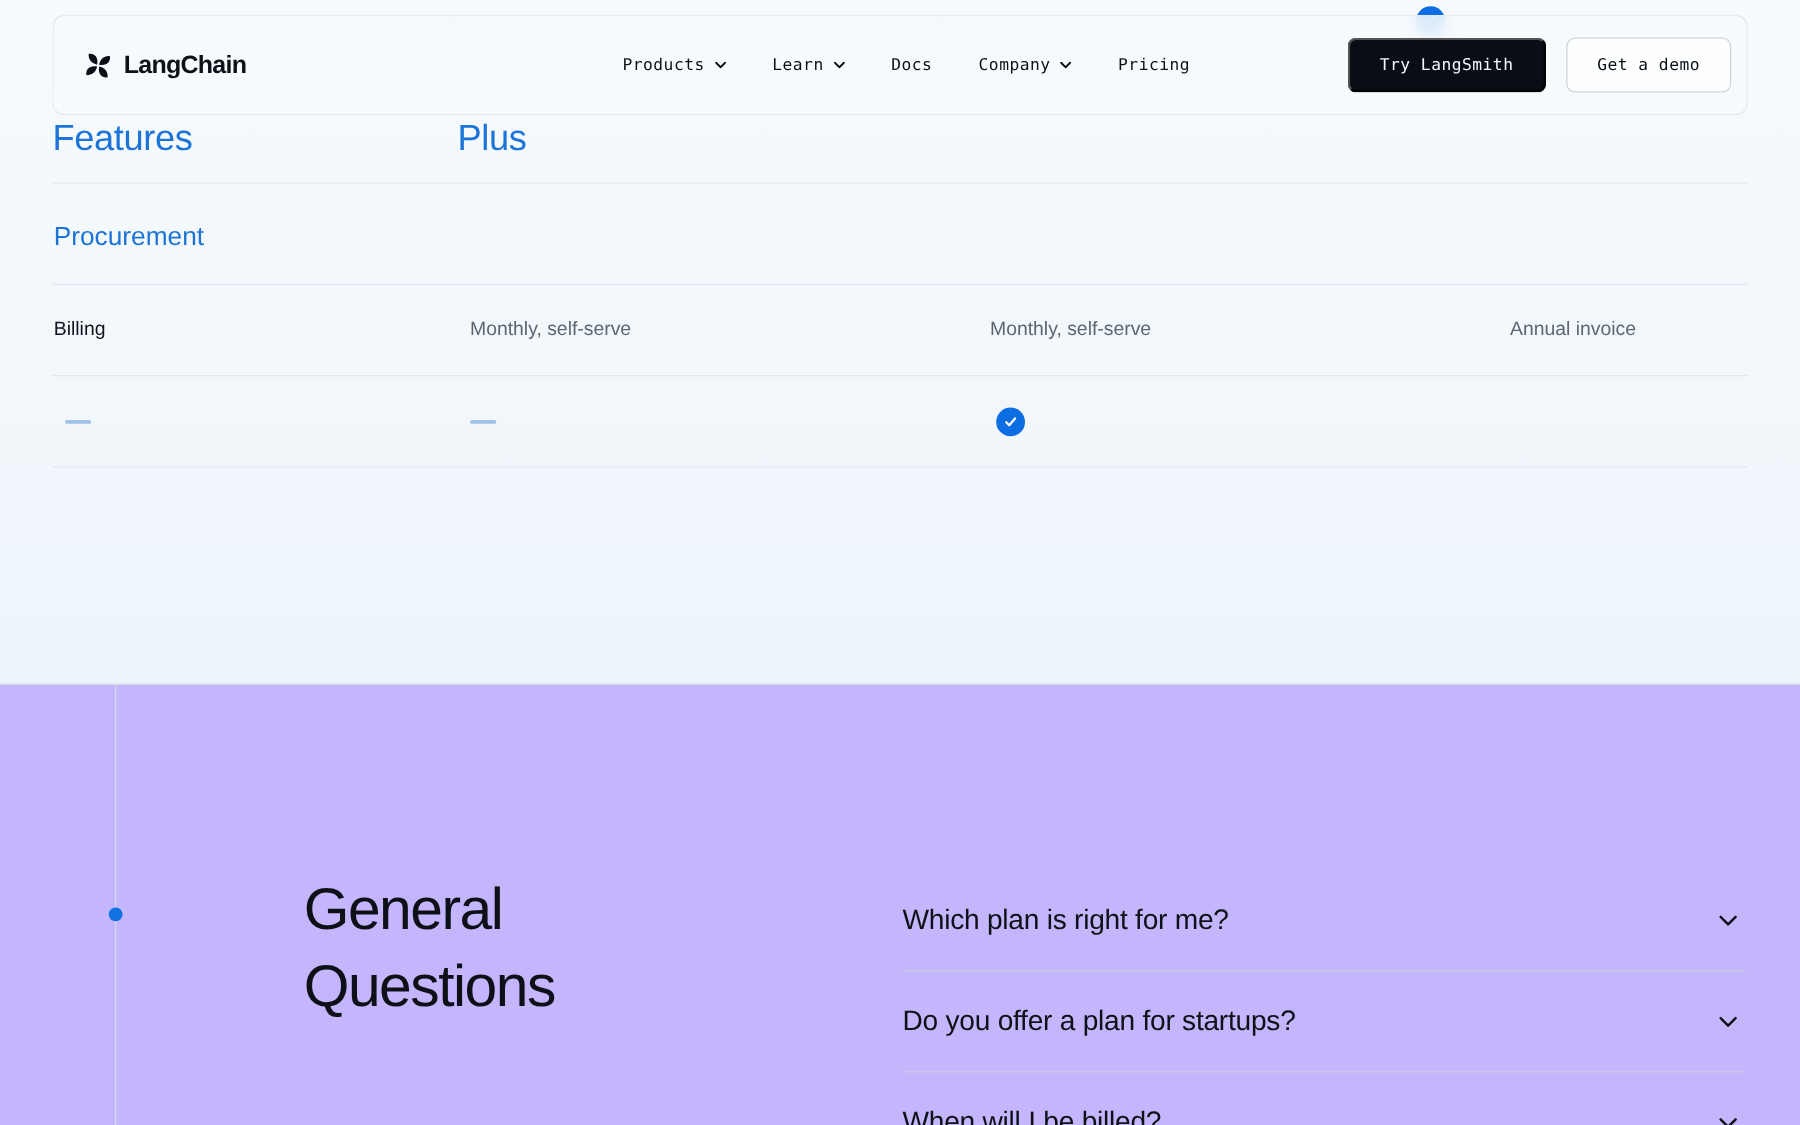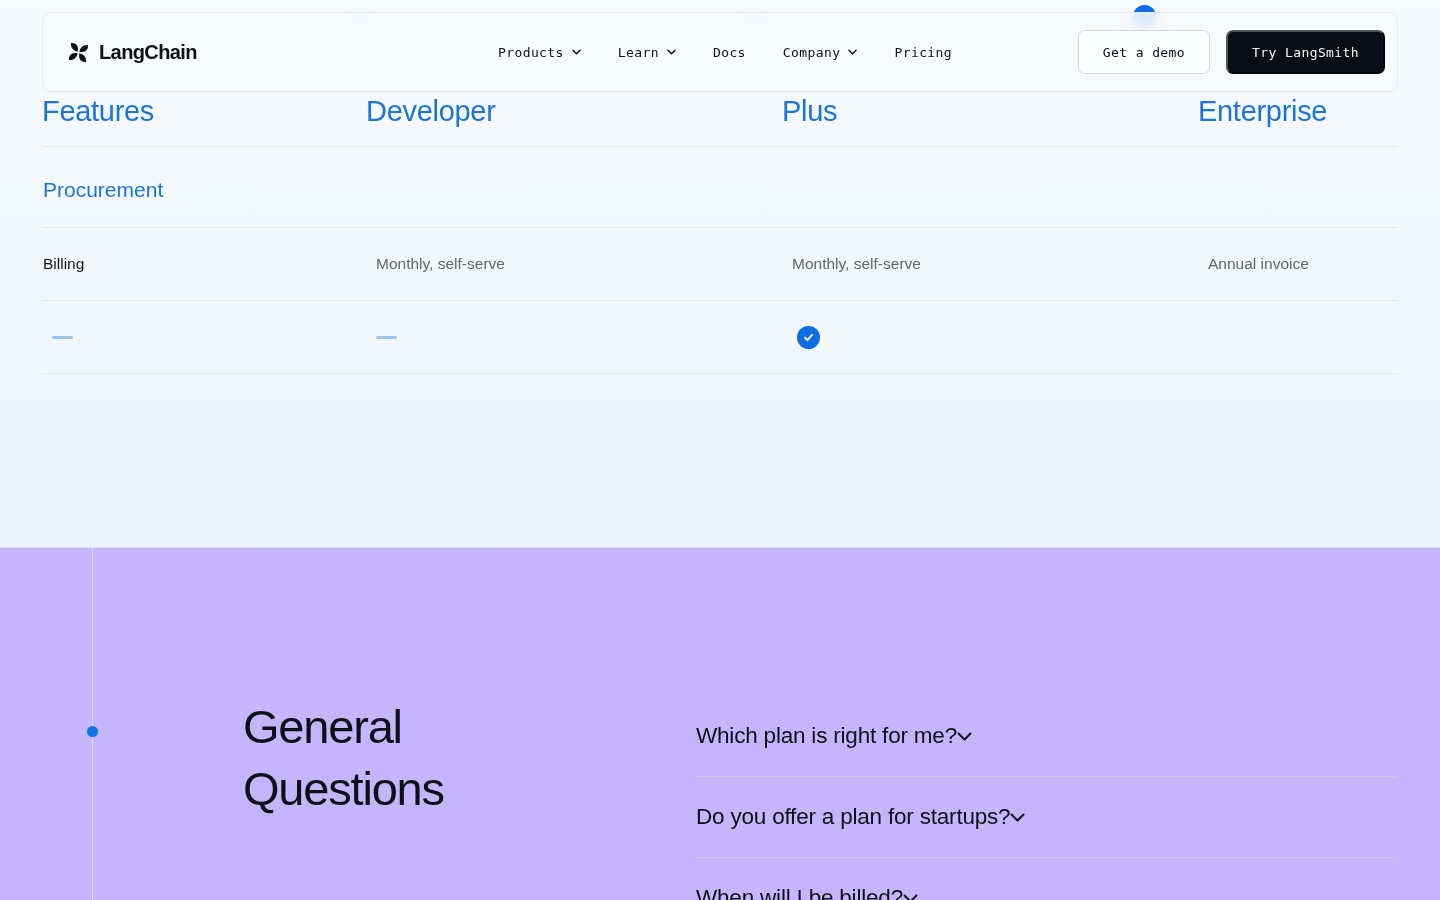--- a/index.html
+++ b/index.html
@@ -67,22 +67,22 @@
 
   
   .faq-section{position:absolute;top:547px;left:0;width:1440px;height:353px;
     background:#c4b5fd;border-top:1px solid #d9e0e8;}
   .v-line{position:absolute;left:92px;top:0;width:1px;height:353px;background:var(--vline);}
   .v-dot{position:absolute;left:87px;top:178px;width:11px;height:11px;border-radius:50%;
     background:var(--blue-dot);}
   .faq-title{position:absolute;left:243px;top:148px;font-size:47px;font-weight:500;
     letter-spacing:-1.2px;line-height:62px;color:#0d1016;}
   .faq-list{position:absolute;left:696px;top:148px;width:700px;}
-  .faq-item{height:81px;display:flex;align-items:center;justify-content:flex-start;
-    border-bottom:1px solid var(--divider-faq);cursor:pointer;}
+  .faq-item{height:81px;display:flex;align-items:center;justify-content:space-between;
+    border-bottom:1px solid var(--divider-faq);cursor:pointer;margin-left:26px;}
   .faq-q{font-size:22.5px;letter-spacing:-0.2px;color:#0e1116;}
   .faq-chev{width:15px;height:9px;margin-right:6px;}
   .faq-chev polyline{fill:none;stroke:#0e1116;stroke-width:1.3;stroke-linecap:round;stroke-linejoin:round;}
 </style>
 </head>
 <body>
 
 <div class="table-section">
 
   <div class="behind-nav">
@@ -129,31 +129,29 @@
           <span>Company</span>
           <svg viewBox="0 0 10 6" class="chev">
             <polyline points="1,1 5,5 9,1"></polyline>
           </svg>
         </div>
         <div class="nav-link">
           <span>Pricing</span>
         </div>
       </nav>
     <div class="nav-zone right">
+      <button class="btn btn-primary">Try LangSmith</button>
       <button class="btn btn-secondary">Get a demo</button>
-      <button class="btn btn-primary">Try LangSmith</button>
     </div>
   </header>
 
   <div class="table">
     <div class="t-head">
         <div class="th">Features</div>
-        <div class="th">Developer</div>
         <div class="th">Plus</div>
-        <div class="th">Enterprise</div>
       </div>
     <div class="t-section-label">Procurement</div>
     <div class="t-rows">
         <div class="t-row">
           <div class="td feat">Billing</div>
           <div class="td val">
             <span class="cell-text">Monthly, self-serve</span>
           </div>
           <div class="td val">
             <span class="cell-text">Monthly, self-serve</span>

